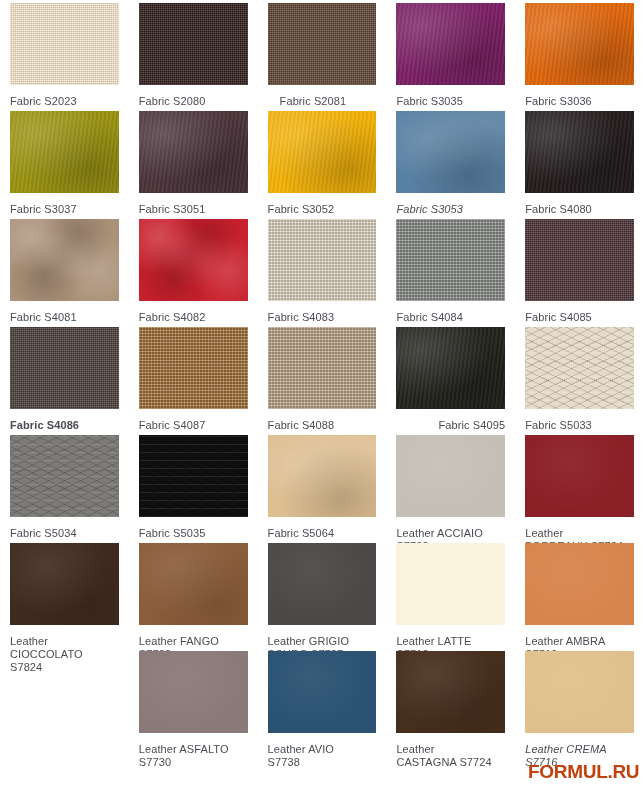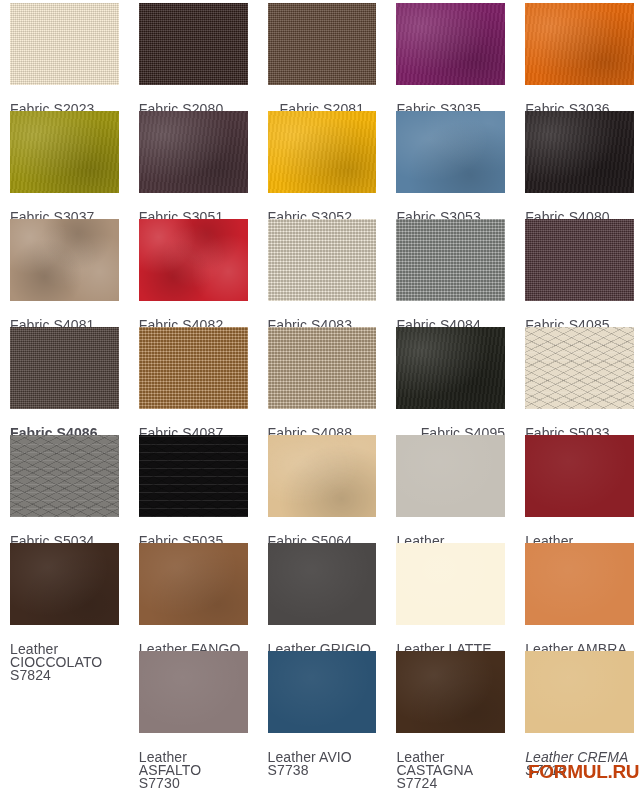--- a/index.html
+++ b/index.html
@@ -84,23 +84,23 @@
   .tex-mottled {
     background-image:
       radial-gradient(circle at 18% 22%, rgba(255,255,255,.20), rgba(255,255,255,0) 34%),
       radial-gradient(circle at 62% 18%, rgba(0,0,0,.16), rgba(0,0,0,0) 38%),
       radial-gradient(circle at 32% 70%, rgba(0,0,0,.18), rgba(0,0,0,0) 40%),
       radial-gradient(circle at 82% 64%, rgba(255,255,255,.16), rgba(255,255,255,0) 36%),
       radial-gradient(circle at 50% 46%, rgba(255,255,255,.10), rgba(255,255,255,0) 45%);
   }
 
   .swatch-label {
-    margin-top: 18px;
+    margin-top: 10px;
     color: #4b4b53;
-    font-size: 14px;
+    font-size: 11px;
     line-height: 13px;
     letter-spacing: .1px;
     white-space: pre-line;
   }
 
   #watermark {
     position: absolute;
     left: 528px;
     top: 762px;
     color: #e8202a;
@@ -162,21 +162,21 @@
     <div class="swatch-cell">
       <div class="swatch-chip" style="background: rgb(242, 178, 7);">
         <div class="tex tex-velvet"></div>
       </div>
       <div class="swatch-label" style="color: rgb(75, 75, 83);">Fabric S3052</div>
     </div>
     <div class="swatch-cell">
       <div class="swatch-chip" style="background: rgb(89, 128, 162);">
         <div class="tex tex-suede"></div>
       </div>
-      <div class="swatch-label" style="color: rgb(75, 75, 83);">Fabric S3053</div>
+      <div class="swatch-label" style="color: rgb(75, 75, 83); font-style: italic;">Fabric S3053</div>
     </div>
     <div class="swatch-cell">
       <div class="swatch-chip" style="background: rgb(35, 28, 29);">
         <div class="tex tex-velvet"></div>
       </div>
       <div class="swatch-label" style="color: rgb(75, 75, 83);">Fabric S4080</div>
     </div>
     <div class="swatch-cell">
       <div class="swatch-chip" style="background: rgb(171, 145, 121);">
         <div class="tex tex-mottled"></div>

